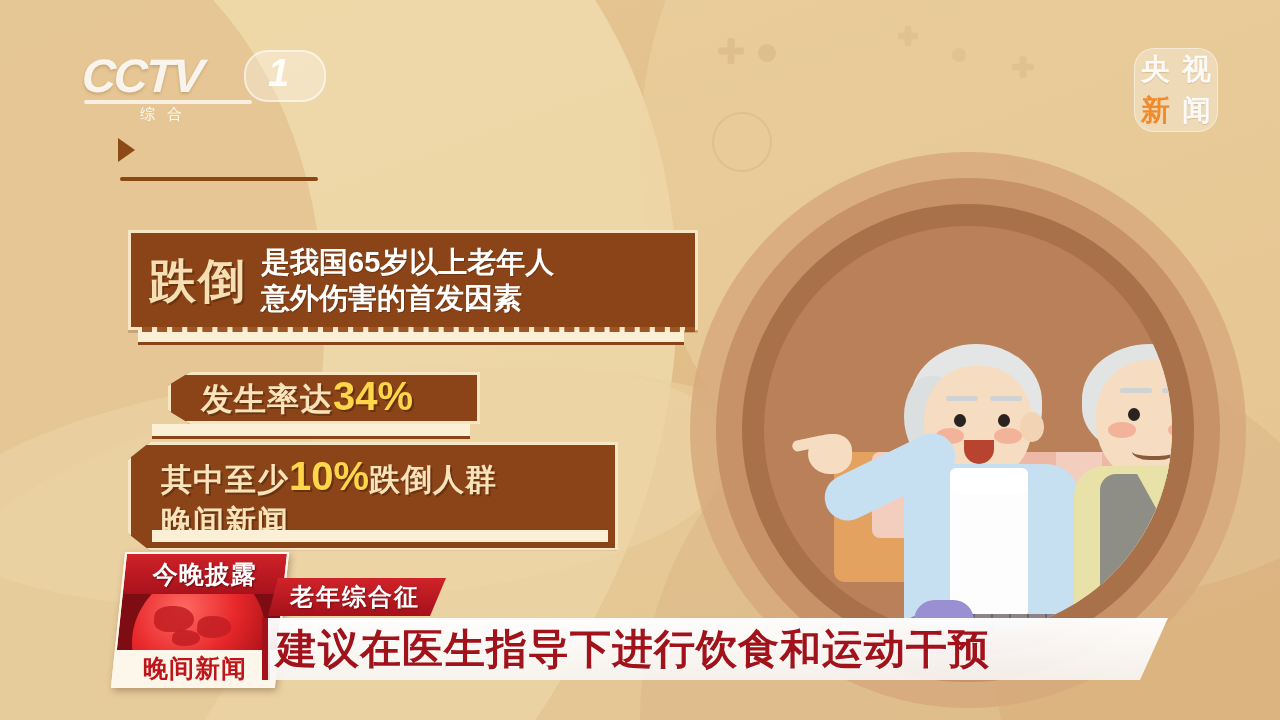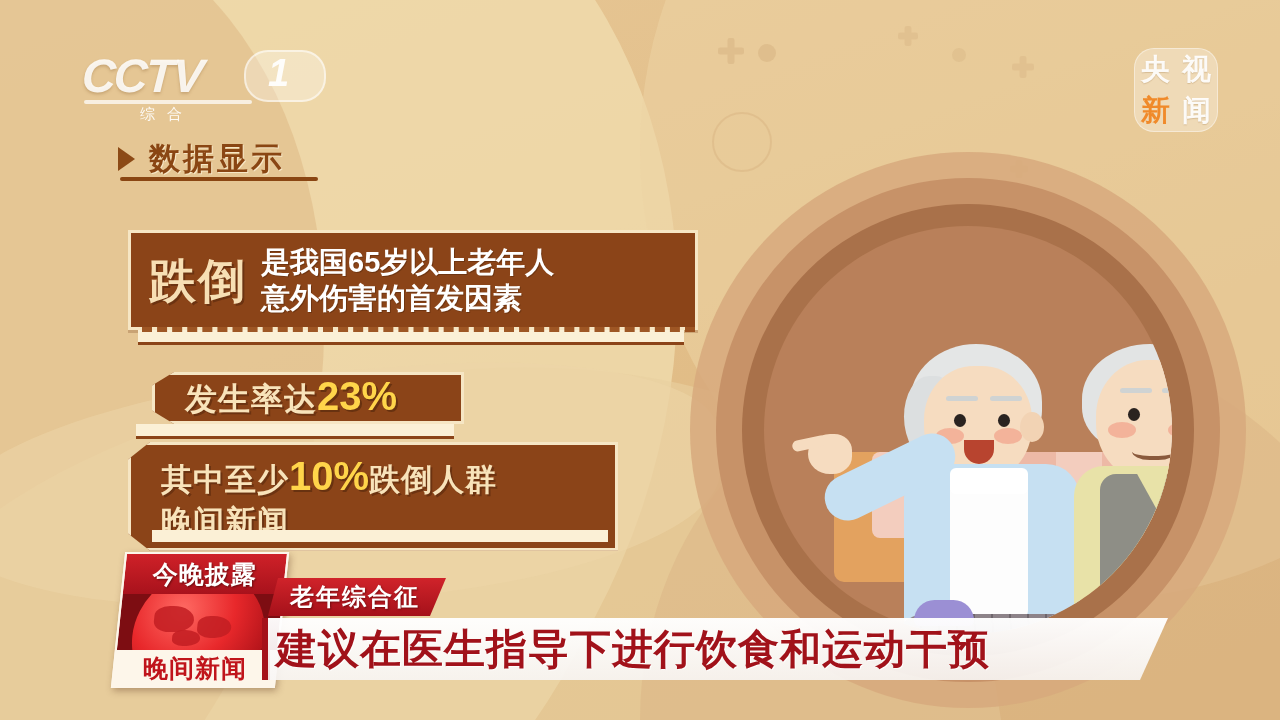--- a/index.html
+++ b/index.html
@@ -81,21 +81,21 @@
      text-shadow:2px 2px 0 rgba(70,32,8,.45);margin-right:14px;line-height:1;}
   .c1-lines{display:flex;flex-direction:column;gap:1px;}
   .c1-lines div{font-size:29px;font-weight:700;letter-spacing:0px;line-height:1.18;
      text-shadow:1px 1px 0 rgba(70,32,8,.4);}
 
   
   .dashed{position:absolute;left:142px;top:327px;width:553px;height:0;
      border-top:5px dashed #9a4f1c;opacity:.95;}
 
   
-  #card2{left:112px;top:348px;width:312px;padding-left:40px;}
+  #card2{left:128px;top:348px;width:312px;padding-left:40px;}
   #card2 .plate{height:52px;display:flex;align-items:center;padding-left:30px;
      clip-path:polygon(22px 0,100% 0,100% 100%,22px 100%,0 74%,0 26%);}
   #card2 .under{top:52px;left:24px;right:10px;}
   .pct-line{font-size:32px;font-weight:700;color:#f8e3ba;letter-spacing:1px;
      text-shadow:2px 2px 0 rgba(70,32,8,.45);display:flex;align-items:baseline;}
   .pct-num{font-size:40px;color:#ffd54a;font-weight:700;letter-spacing:0;
      text-shadow:2px 2px 0 rgba(70,32,8,.5);}
 
   
   #card3{left:128px;top:418px;width:490px;}
@@ -264,42 +264,41 @@
       <div class="person" id="m-vneck"></div>
 
       <div class="person" id="m-legs"></div>
       <div class="shoe" style="left:330px;background:#49b3c7;"></div>
       <div class="shoe" style="left:404px;background:#49b3c7;"></div>
     </div>
   </div>
 
   <div class="sec-head">
     <div class="sec-tri"></div>
-    <div class="sec-title">数据显示</div>
   </div>
   <div class="sec-underline"></div>
 
   <div class="card" id="card1">
     <div class="plate">
       <div class="big-word">跌倒</div>
       <div class="c1-lines">
         <div>是我国65岁以上老年人</div>
         <div>意外伤害的首发因素</div>
       </div>
     </div>
     <div class="under"></div>
   </div>
 
   <div class="dashed"></div>
 
   <div class="card" id="card2">
     <div class="plate">
       <div class="pct-line">
         <span>发生率达</span>
-        <span class="pct-num">23%</span>
+        <span class="pct-num">34%</span>
       </div>
     </div>
     <div class="under"></div>
   </div>
 
   <div class="card" id="card3">
     <div class="plate">
       <div class="c3-line">
         <span>其中至少</span>
         <span class="pct-num">10%</span>

